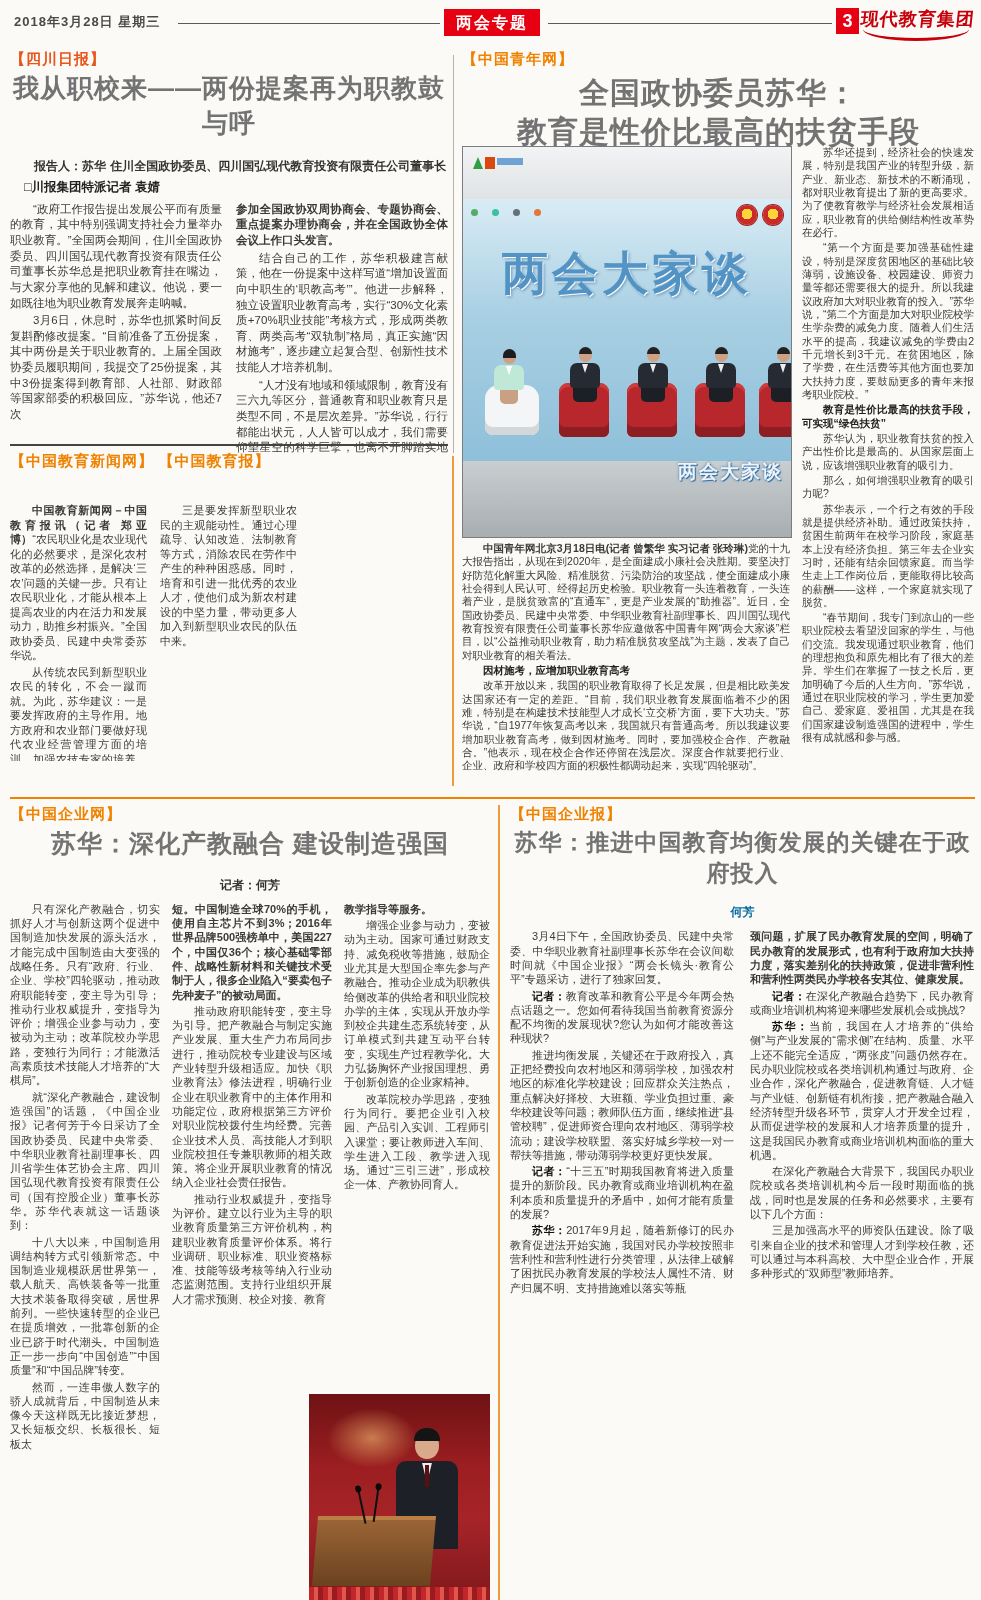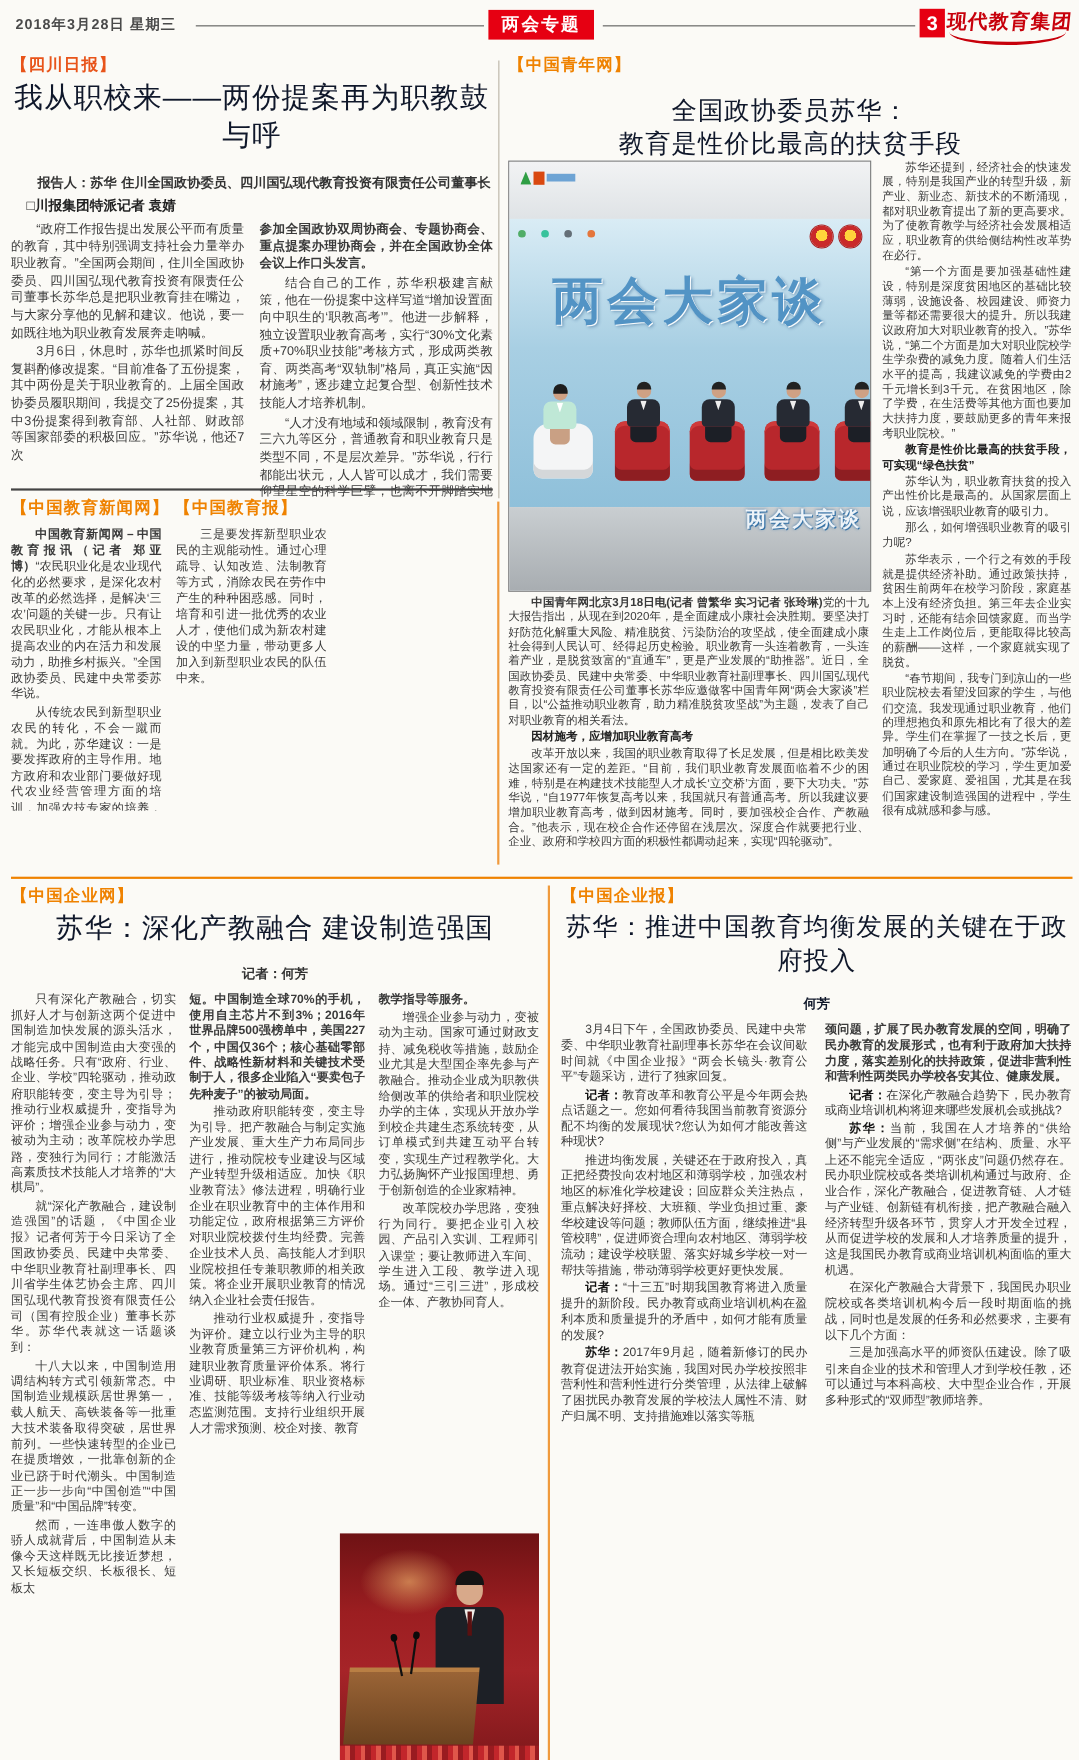--- a/index.html
+++ b/index.html
@@ -15,21 +15,21 @@
   .hdr-pnum{position:absolute;right:122px;top:8px;width:23px;height:26px;background:#e60012;color:#fff;
             font-size:18px;font-weight:bold;text-align:center;line-height:26px;}
   .hdr-masthead{position:absolute;right:6px;top:7px;width:114px;text-align:center;color:#c7000b;
                 font-family:"DejaVu Serif",serif;font-weight:bold;font-size:18px;letter-spacing:1px;
                 transform:skewX(-6deg);white-space:nowrap;}
   .hdr-swoosh{position:absolute;right:12px;top:28px;width:106px;height:10px;
               border-bottom:3px solid #c7000b;border-radius:0 0 55% 55%/0 0 100% 100%;}
   
   .tag{font-size:15px;font-weight:bold;color:#ef8200;letter-spacing:1px;}
   .tag.red{color:#e8541a;}
-  .headline{font-weight:normal;color:#0f172a;text-align:center;letter-spacing:1px;}
+  .headline{font-weight:bold;color:#737373;text-align:center;letter-spacing:1px;}
   .kai{font-family:"DejaVu Serif",serif;}
   .cols{display:flex;}
   .col{overflow:hidden;text-align:justify;}
   .col p{margin:0 0 2px 0;text-indent:2em;}
   .col p.noind{text-indent:0;font-weight:bold;}
   .it-sub{font-weight:bold;color:#222;}
   .it-lead .leadb{font-family:Liberation Sans, sans-serif;font-weight:bold;}
   .inb{color:#111;}
   .vdiv{position:absolute;width:1px;background:#b9b2a6;}
   .vdiv-or{position:absolute;width:2px;background:#f09a3c;}
@@ -39,24 +39,24 @@
   .a1{position:absolute;left:10px;top:50px;width:438px;height:388px;}
   .a1 .headline{font-size:26px;margin-top:2px;}
   .a1-by1{margin-top:8px;font-size:12px;font-weight:bold;color:#333;line-height:1.45;text-indent:2em;}
   .a1-by2{font-size:12.5px;font-weight:bold;color:#222;margin:3px 0 6px 14px;}
   .a1 .cols{gap:14px;}
   .a1 .col{width:212px;height:252px;font-size:11.5px;line-height:1.36;}
   
   .a3{position:absolute;left:10px;top:452px;width:438px;height:334px;}
   .a3 .headline{font-size:23px;margin-top:4px;}
   .a3 .cols{gap:13px;margin-top:8px;}
-  .a3 .col{width:137px;height:258px;font-size:11px;line-height:1.32;}
+  .a3 .col{width:137px;height:258px;font-size:11px;line-height:1.32;margin-top:24px;}
   
   .a2{position:absolute;left:462px;top:50px;width:513px;height:740px;}
-  .a2 .headline{font-size:23px;line-height:1.3;margin-top:17px;}
+  .a2 .headline{font-size:30px;line-height:1.3;margin-top:4px;}
   .a2-left{position:absolute;left:0;top:492px;width:328px;height:246px;font-size:10.5px;line-height:1.27;
            text-align:justify;overflow:hidden;}
   .a2-left p,.a2-right p{margin:0 0 2px 0;text-indent:2em;}
   .a2-right{position:absolute;left:340px;top:96px;width:172px;height:642px;font-size:10.5px;line-height:1.27;
             text-align:justify;overflow:hidden;}
   
   .photo1{position:absolute;left:0;top:96px;width:328px;height:390px;border:1px solid #7c7c7c;
           background:#e9edef;overflow:hidden;}
   .ph1-top{position:absolute;left:0;top:0;width:100%;height:52px;background:linear-gradient(180deg,#f2f3f4,#dfe3e6);}
   .ph1-logo{position:absolute;left:10px;top:8px;width:58px;height:16px;}
@@ -112,21 +112,21 @@
                        clip-path:polygon(0 0,100% 0,50% 100%);}
   .p2-man .suit:after{content:"";position:absolute;left:29px;top:4px;width:4px;height:22px;background:#5a1010;}
   .p2-lectern{position:absolute;left:6px;bottom:16px;width:118px;height:66px;
               background:linear-gradient(180deg,#9a6436,#6b421f);border-top:4px solid #b97f44;transform:skewX(-5deg);}
   .p2-mic{position:absolute;width:2px;height:34px;background:#101010;}
   .p2-mic:after{content:"";position:absolute;top:-5px;left:-2px;width:6px;height:7px;border-radius:50%;background:#0a0a0a;}
   .p2-flowers{position:absolute;left:0;bottom:0;width:100%;height:15px;
               background:repeating-linear-gradient(90deg,#c2262b 0 5px,#e0564a 5px 9px,#991b20 9px 14px);}
   .a5{position:absolute;left:510px;top:805px;width:465px;height:795px;}
   .a5 .headline{font-size:23px;margin-top:3px;}
-  .a5-by{font-size:12px;text-align:center;margin-top:4px;color:#0f172a;font-weight:bold;}
+  .a5-by{font-size:12px;text-align:center;margin-top:4px;color:#0369a1;font-weight:bold;}
   .a5 .cols{gap:16px;margin-top:8px;}
   .a5 .col{width:224px;height:702px;font-size:11px;line-height:1.3;}
 </style>
 </head>
 <body>
 
 <div class="page">
 
   <div class="hdr-date">2018年3月28日 星期三</div>
   <div class="hline hl-l"></div>

